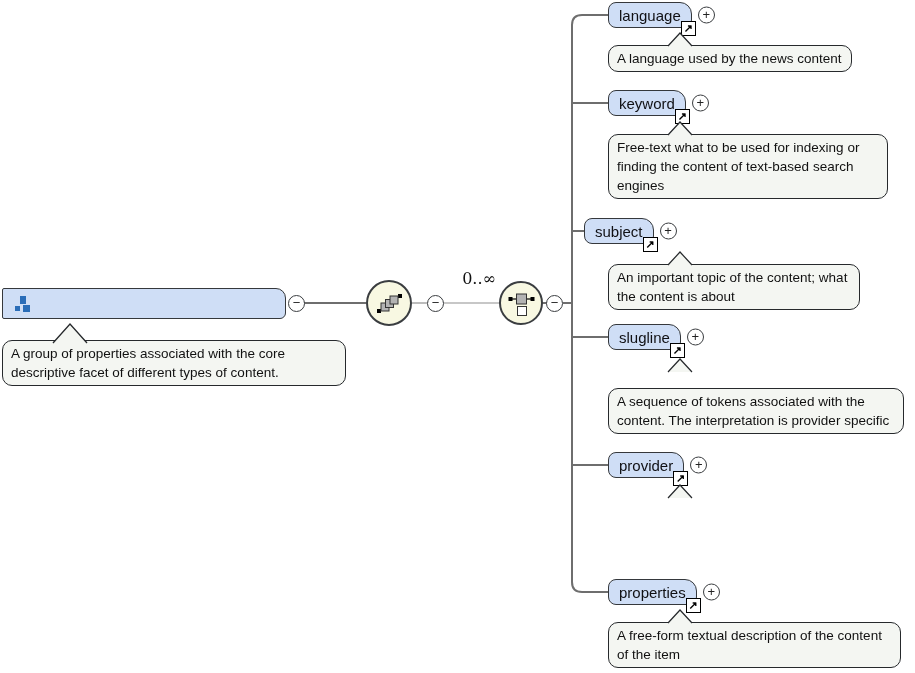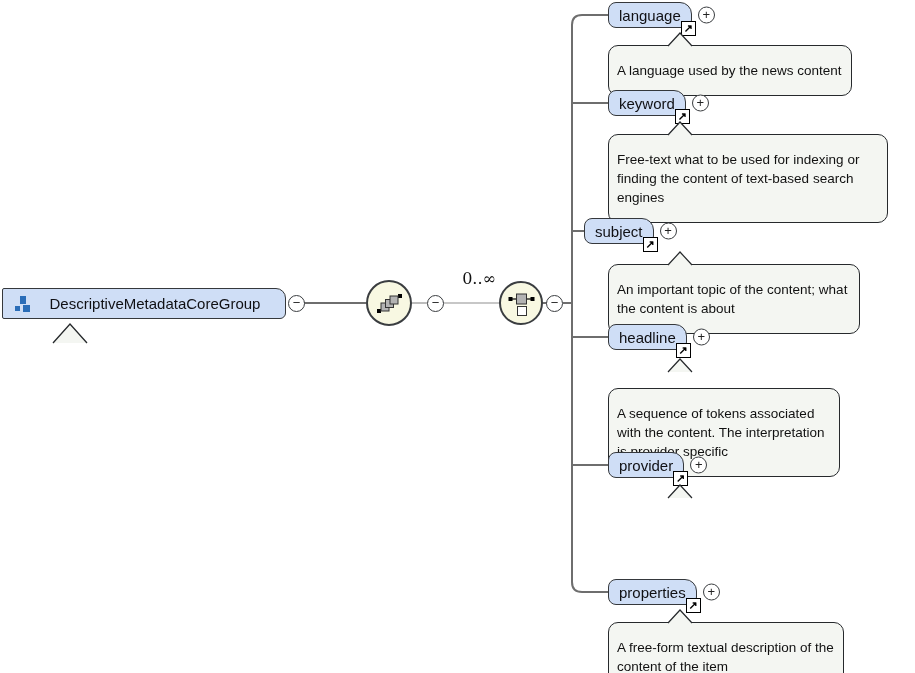--- a/index.html
+++ b/index.html
@@ -12,21 +12,21 @@
         display:flex;align-items:center;padding:0 10px;
         background:#cfdef6;border:1px solid #35383c;
         border-radius:8px 12px 8px 8px;font-size:15px;color:#101014;}
   .group-node{left:2px;top:288px;width:284px;height:31px;
         border-radius:2px 10px 6px 2px;justify-content:center;padding:0 8px 0 30px;}
   .group-icon{position:absolute;left:12px;top:7px;width:17px;height:16px;}
 
   
   .ann{position:absolute;z-index:2;box-sizing:border-box;
        background:#f4f6f2;border:1px solid #26292c;border-radius:10px;
-       padding:15px 8px;font-size:13.5px;line-height:19px;color:#111;}
+       padding:3px 8px;font-size:13.5px;line-height:19px;color:#111;}
   .pointer{position:absolute;z-index:4;}
 
   
   .comp{position:absolute;z-index:3;border-radius:50%;background:#f8f8e2;
         border:2px solid #3a3d40;display:flex;align-items:center;justify-content:center;
         box-sizing:border-box;}
 
   
   .toggle{position:absolute;z-index:4;width:17px;height:17px;box-sizing:border-box;
         border:1px solid #3a3d40;border-radius:50%;background:#fff;
@@ -60,27 +60,27 @@
     <path d="M 572 337 H 608" stroke="#6e6e6e" stroke-width="2" fill="none"></path>
     <path d="M 572 465 H 608" stroke="#6e6e6e" stroke-width="2" fill="none"></path>
   </svg>
 
   <div class="node group-node">
     <svg class="group-icon" viewBox="0 0 17 16">
       <rect x="5" y="0" width="6" height="8" fill="#2a6db8"></rect>
       <rect x="0" y="10" width="5" height="5" fill="#2a6db8"></rect>
       <rect x="8" y="9" width="7" height="7" fill="#2a6db8"></rect>
     </svg>
-    <span>DescriptiveMetadataCoreGroup</span>
   </div>
   <div class="toggle" style="left:288px;top:295px">−</div>
 
   <svg class="pointer" style="left:50px;top:321px" width="40" height="23">
     <path d="M3,22 L20,3 L37,22" fill="#f4f6f2" stroke="#26292c" stroke-width="1.3"></path>
   </svg>
+  <div class="ann" style="left:2px;top:340px;width:344px">A group of properties associated with the core descriptive facet of different types of content.</div>
 
   <div class="comp" style="left:366px;top:280px;width:46px;height:46px">
     <svg width="27" height="27" viewBox="0 0 27 27">
       <line x1="3" y1="21" x2="24" y2="6" stroke="#000" stroke-width="1.2"></line>
       <rect x="1" y="19" width="4" height="4" fill="#000"></rect>
       <rect x="22" y="4" width="4" height="4" fill="#000"></rect>
       <rect x="5" y="13" width="8" height="8" fill="#b3b3b3" stroke="#333"></rect>
       <rect x="9.5" y="9.5" width="8" height="8" fill="#b3b3b3" stroke="#333"></rect>
       <rect x="14" y="6" width="8" height="8" fill="#b3b3b3" stroke="#333"></rect>
     </svg>
@@ -124,41 +124,41 @@
     <span>subject</span>
     <span class="ref">↗</span>
     <span class="plus">+</span>
   </div>
   <svg class="pointer" style="left:666px;top:249px" width="30" height="17">
     <path d="M2,16 L14,3 L26,16" fill="#f4f6f2" stroke="#26292c" stroke-width="1.2"></path>
   </svg>
   <div class="ann" style="left:608px;top:264px;width:252px">An important topic of the content; what the content is about</div>
 
   <div class="node" style="left:608px;top:324px">
-    <span>headline</span>
+    <span>slugline</span>
     <span class="ref">↗</span>
     <span class="plus">+</span>
   </div>
   <svg class="pointer" style="left:666px;top:356px" width="30" height="17">
     <path d="M2,16 L14,3 L26,16" fill="#f4f6f2" stroke="#26292c" stroke-width="1.2"></path>
   </svg>
-  <div class="ann" style="left:608px;top:388px;width:232px">A sequence of tokens associated with the content. The interpretation is provider specific</div>
+  <div class="ann" style="left:608px;top:388px;width:296px">A sequence of tokens associated with the content. The interpretation is provider specific</div>
 
   <div class="node" style="left:608px;top:452px">
     <span>provider</span>
     <span class="ref">↗</span>
     <span class="plus">+</span>
   </div>
   <svg class="pointer" style="left:666px;top:482px" width="30" height="17">
     <path d="M2,16 L14,3 L26,16" fill="#f4f6f2" stroke="#26292c" stroke-width="1.2"></path>
   </svg>
 
   <div class="node" style="left:608px;top:579px">
     <span>properties</span>
     <span class="ref">↗</span>
     <span class="plus">+</span>
   </div>
   <svg class="pointer" style="left:666px;top:607px" width="30" height="17">
     <path d="M2,16 L14,3 L26,16" fill="#f4f6f2" stroke="#26292c" stroke-width="1.2"></path>
   </svg>
-  <div class="ann" style="left:608px;top:622px;width:236px">A free-form textual description of the content of the item</div>
+  <div class="ann" style="left:608px;top:622px;width:293px">A free-form textual description of the content of the item</div>
 
 </div>
 
 </body></html>

